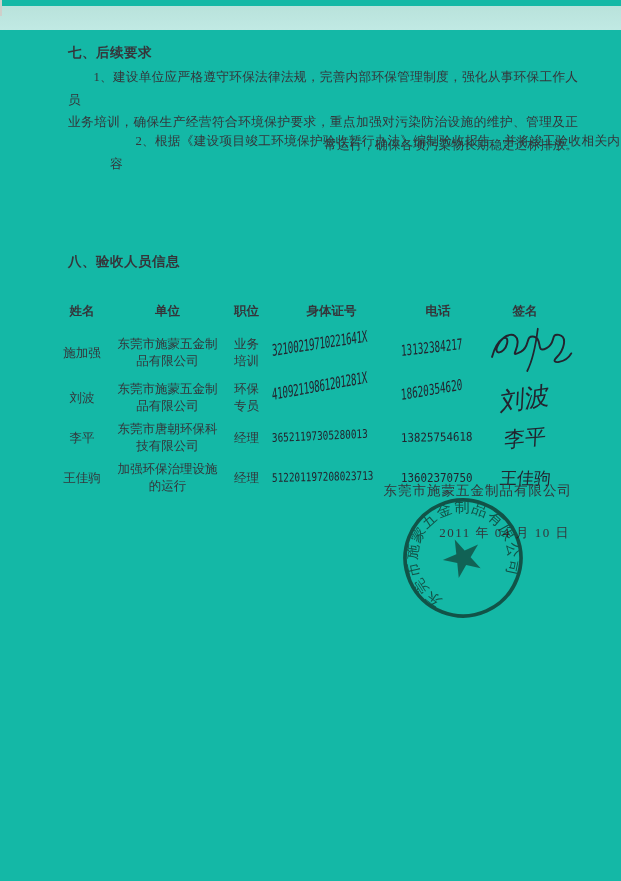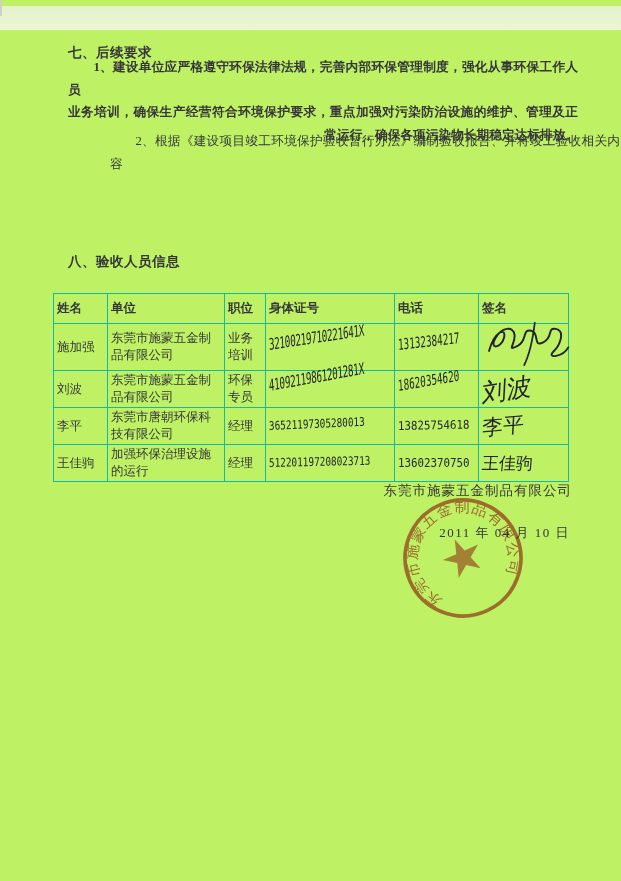--- a/index.html
+++ b/index.html
@@ -1,38 +1,38 @@
 <!DOCTYPE html>
 <html><head>
 <meta charset="utf-8">
 <style>
   html,body { margin:0; padding:0; background:#ffffff; }
   .page {
     position:relative; width:621px; height:881px;
-    background:#bef264; overflow:hidden;
+    background:#14b8a6; overflow:hidden;
     font-family:"Liberation Serif", serif;
     color:#35353a;
   }
   .scan-band { position:absolute; top:6px; left:0; right:0; height:24px;
     background:linear-gradient(#f0f0ed,#fafaf8); opacity:.75; }
   .scan-edge { position:absolute; top:0; left:0; width:2px; height:16px; background:#cfcfca; }
 
   .sec-title { position:absolute; left:68px; font-weight:bold; font-size:13.5px; letter-spacing:.5px; }
   .para { position:absolute; left:68px; width:510px; font-size:12.7px; line-height:22.6px; }
   .ln { text-align:justify; text-align-last:justify; }
   .ln-end { text-align:right; }
   .first { text-indent:2em; }
 
   table.people {
     position:absolute; left:53px; top:293px; width:515px;
     border-collapse:collapse; table-layout:fixed;
     font-size:12.5px;
   }
   table.people th, table.people td {
-    border:1px solid #14b8a6; text-align:left; vertical-align:middle;
+    border:4px solid #14b8a6; text-align:center; vertical-align:middle;
     padding:1px 3px; overflow:visible;
   }
   table.people th { font-weight:bold; height:27px; }
   table.people td { height:33px; }
 
   .hw { font-family:"DejaVu Sans Mono", monospace; color:#23232e; display:inline-block; white-space:nowrap; transform-origin:left center; }
   .hw-id-1 { font-size:16px; transform:translateY(-3px) scaleX(.58) rotate(-5deg); letter-spacing:-.5px; }
   .hw-ph-1 { font-size:15px; transform:translateY(-2px) scaleX(.62) rotate(-4deg); }
   .hw-id-2 { font-size:16px; transform:translateY(-4px) scaleX(.58) rotate(-6deg); letter-spacing:-.5px; }
   .hw-ph-2 { font-size:15px; transform:translateY(-3px) scaleX(.62) rotate(-6deg); }
@@ -54,21 +54,21 @@
 </style>
 </head>
 <body>
 
 <div class="page">
   <div class="scan-band"></div>
   <div class="scan-edge"></div>
 
   <div class="sec-title" style="top:44px;">七、后续要求</div>
 
-  <div class="para" style="top:56px;font-weight:bold;">
+  <div class="para" style="top:66px;">
     <div class="ln first">1、建设单位应严格遵守环保法律法规，完善内部环保管理制度，强化从事环保工作人员</div>
     <div class="ln">业务培训，确保生产经营符合环境保护要求，重点加强对污染防治设施的维护、管理及正</div>
     <div class="ln-end">常运行，确保各项污染物长期稳定达标排放。</div>
   </div>
 
   <div class="para" style="top:130px;margin-left:42px;">
     <div class="ln first">2、根据《建设项目竣工环境保护验收暂行办法》编制验收报告、并将竣工验收相关内容</div>
   </div>
 
 

